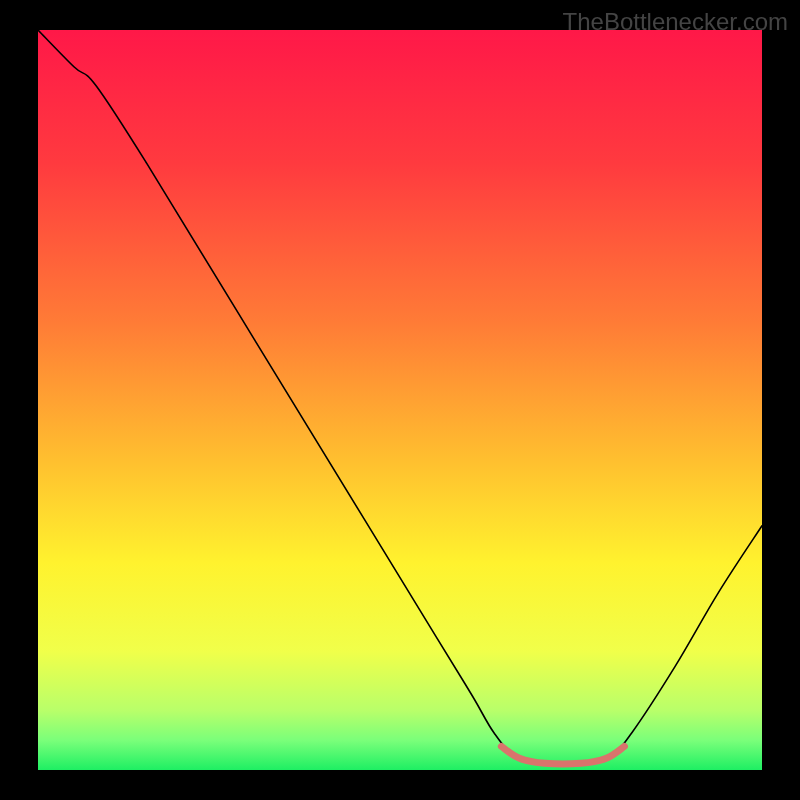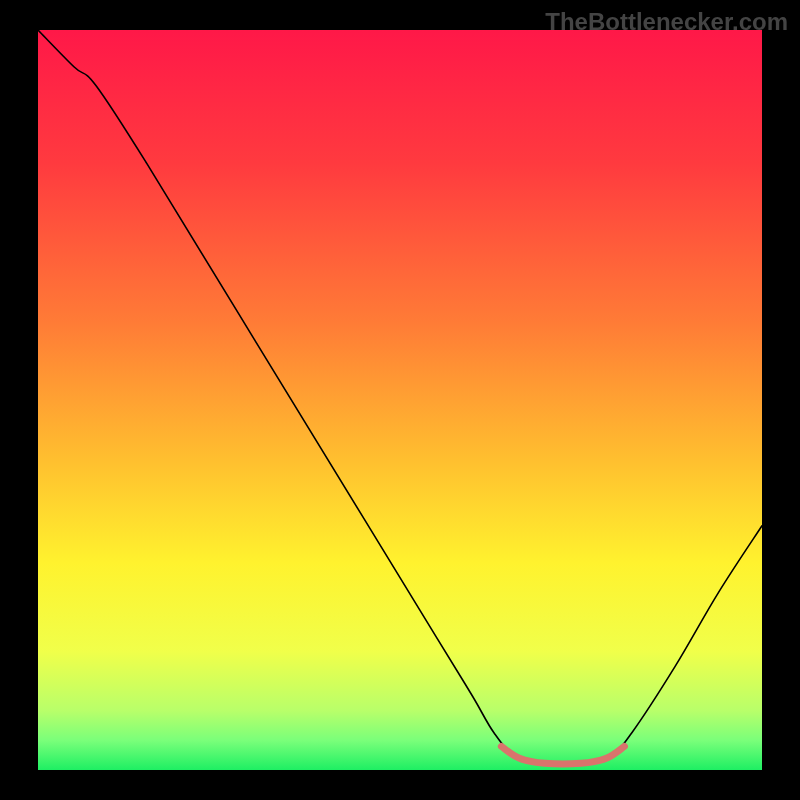--- a/index.html
+++ b/index.html
@@ -4,21 +4,21 @@
 <style>
   * { margin: 0; padding: 0; box-sizing: border-box; }
   html, body { width: 800px; height: 800px; background: #000; font-family: Arial, sans-serif; }
   .container { position: relative; width: 800px; height: 800px; }
   .watermark {
     position: absolute;
     top: 8px;
     right: 12px;
     color: #444;
     font-size: 24px;
-    font-weight: 700;
+    font-weight: 400;
     z-index: 10;
     text-align: center;
   }
   .chart-area {
     position: absolute;
     left: 38px;
     top: 30px;
     width: 724px;
     height: 740px;
   }

